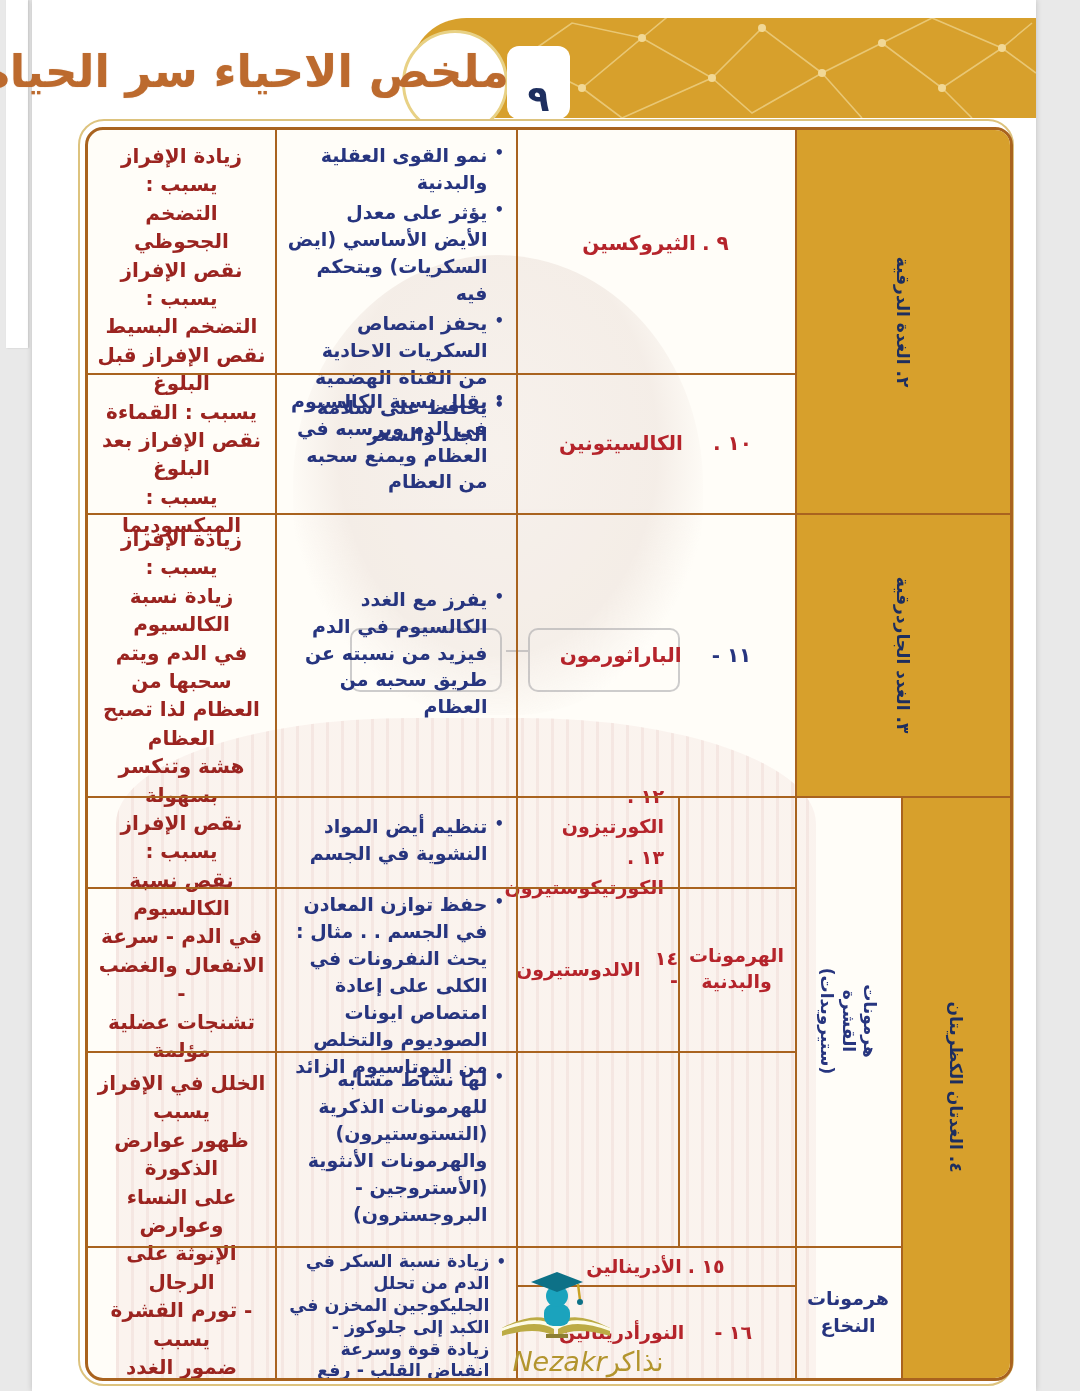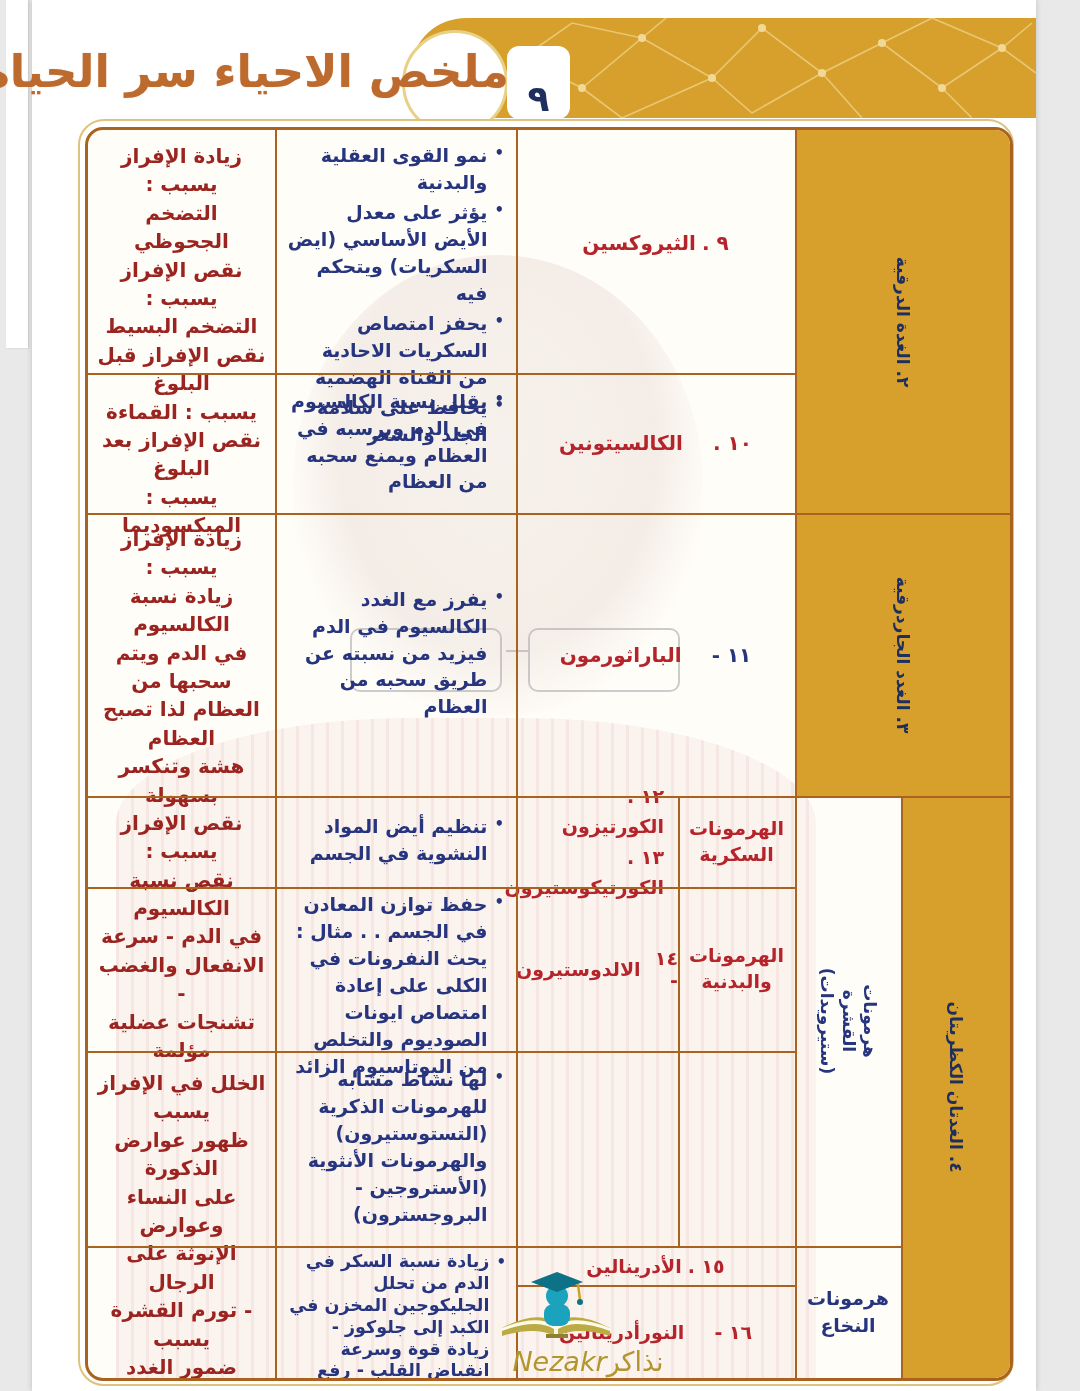--- a/index.html
+++ b/index.html
@@ -203,21 +203,20 @@
   <div class="cell funcs vcenter" style="left:187px;top:666px;width:241px;height:91px;">
       <div class="bullet-item">
         <span class="dot">•</span>
         <span class="btx">تنظيم أيض المواد النشوية في الجسم</span>
       </div>
     </div>
   <div class="cell hormone-lines" style="left:428px;top:666px;width:162px;height:91px;">
     <span>١٢ . الكورتيزون</span>
     <span>١٣ . الكورتيكوستيرون</span>
   </div>
-  <div class="cell category" style="left:590px;top:666px;width:117px;height:91px;">الهرمونات السكرية</div>
 
   <div class="cell funcs" style="left:187px;top:757px;width:241px;height:164px;padding-top:4px;">
       <div class="bullet-item">
         <span class="dot">•</span>
         <span class="btx">حفظ توازن المعادن في الجسم . . مثال : يحث النفرونات في الكلى على إعادة امتصاص ايونات الصوديوم والتخلص من البوتاسيوم الزائد</span>
       </div>
     </div>
   <div class="cell hormone" style="left:428px;top:757px;width:162px;height:164px;font-size:19px;">
     <span class="h-num">١٤ -</span>
     <span class="h-name">الالدوستيرون</span>

